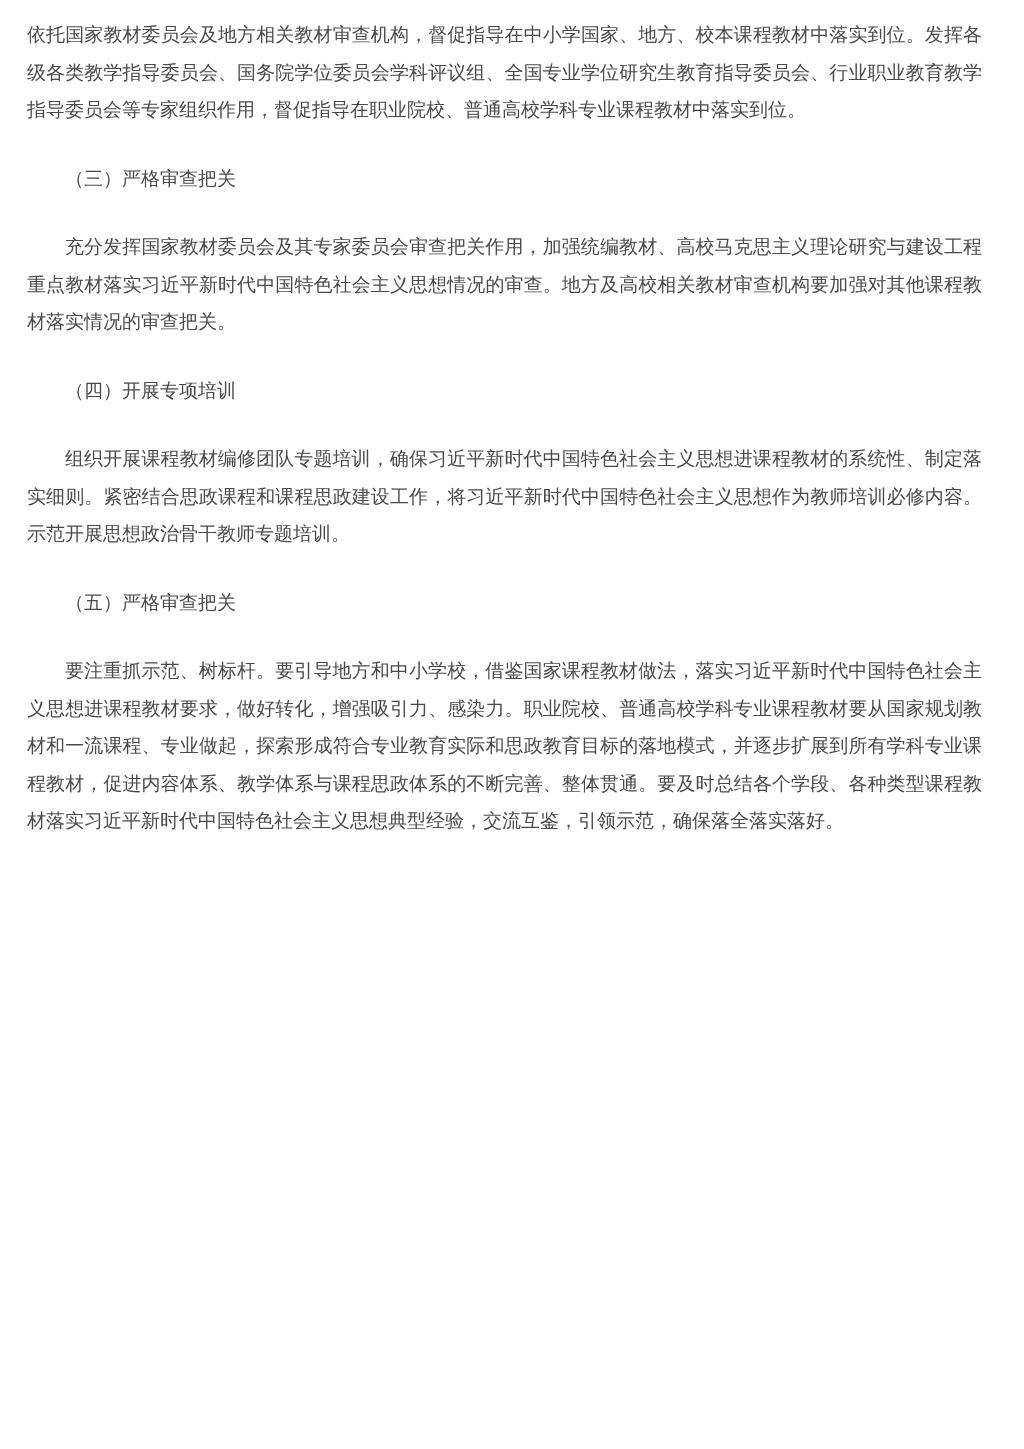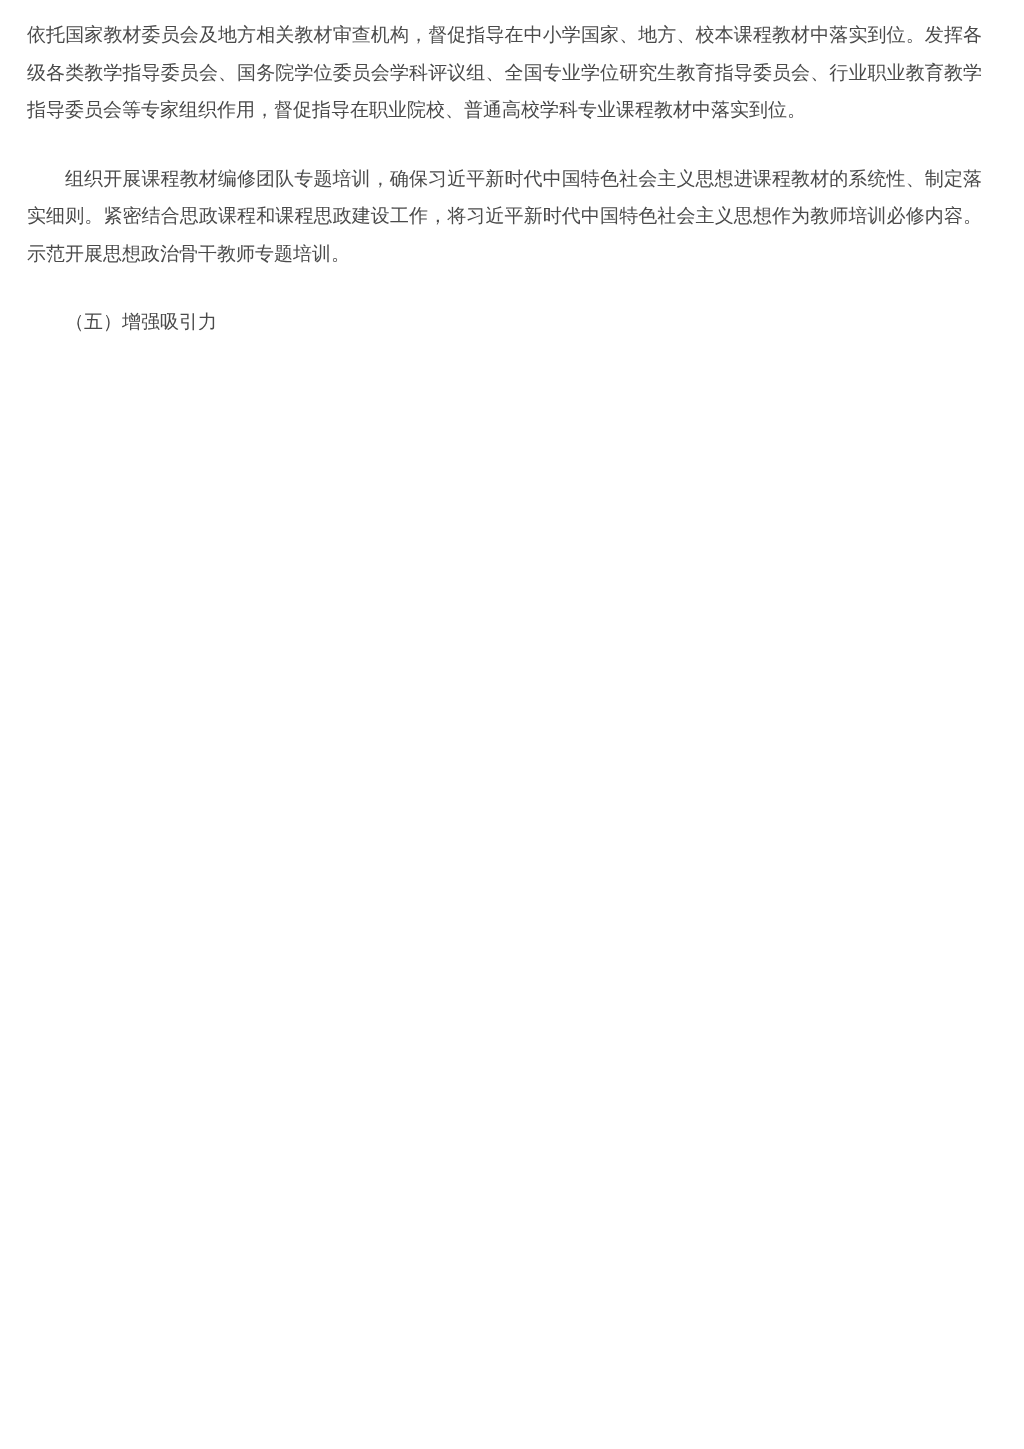--- a/index.html
+++ b/index.html
@@ -35,20 +35,24 @@
   }
 </style>
 </head>
 <body style="background: rgb(255, 255, 255);">
 
 <div class="doc" style="color: rgb(74, 74, 74);">
   <p class="block">依托国家教材委员会及地方相关教材审查机构，督促指导在中小学国家、地方、校本课程教材中落实到位。发挥各级各类教学指导委员会、国务院学位委员会学科评议组、全国专业学位研究生教育指导委员会、行业职业教育教学指导委员会等专家组织作用，督促指导在职业院校、普通高校学科专业课程教材中落实到位。</p>
 
 
 
+  <p class="block indent">（三）严格审查把关</p>
 
+  <p class="block indent">充分发挥国家教材委员会及其专家委员会审查把关作用，加强统编教材、高校马克思主义理论研究与建设工程重点教材落实习近平新时代中国特色社会主义思想情况的审查。地方及高校相关教材审查机构要加强对其他课程教材落实情况的审查把关。</p>
 
+  <p class="block indent">（四）开展专项培训</p>
 
   <p class="block indent">组织开展课程教材编修团队专题培训，确保习近平新时代中国特色社会主义思想进课程教材的系统性、制定落实细则。紧密结合思政课程和课程思政建设工作，将习近平新时代中国特色社会主义思想作为教师培训必修内容。示范开展思想政治骨干教师专题培训。</p>
 
-  <p class="block indent">（五）增强吸引力</p>
+  <p class="block indent">（五）严格审查把关</p>
 
+  <p class="block indent">要注重抓示范、树标杆。要引导地方和中小学校，借鉴国家课程教材做法，落实习近平新时代中国特色社会主义思想进课程教材要求，做好转化，增强吸引力、感染力。职业院校、普通高校学科专业课程教材要从国家规划教材和一流课程、专业做起，探索形成符合专业教育实际和思政教育目标的落地模式，并逐步扩展到所有学科专业课程教材，促进内容体系、教学体系与课程思政体系的不断完善、整体贯通。要及时总结各个学段、各种类型课程教材落实习近平新时代中国特色社会主义思想典型经验，交流互鉴，引领示范，确保落全落实落好。</p>
 </div>
 
 </body></html>

